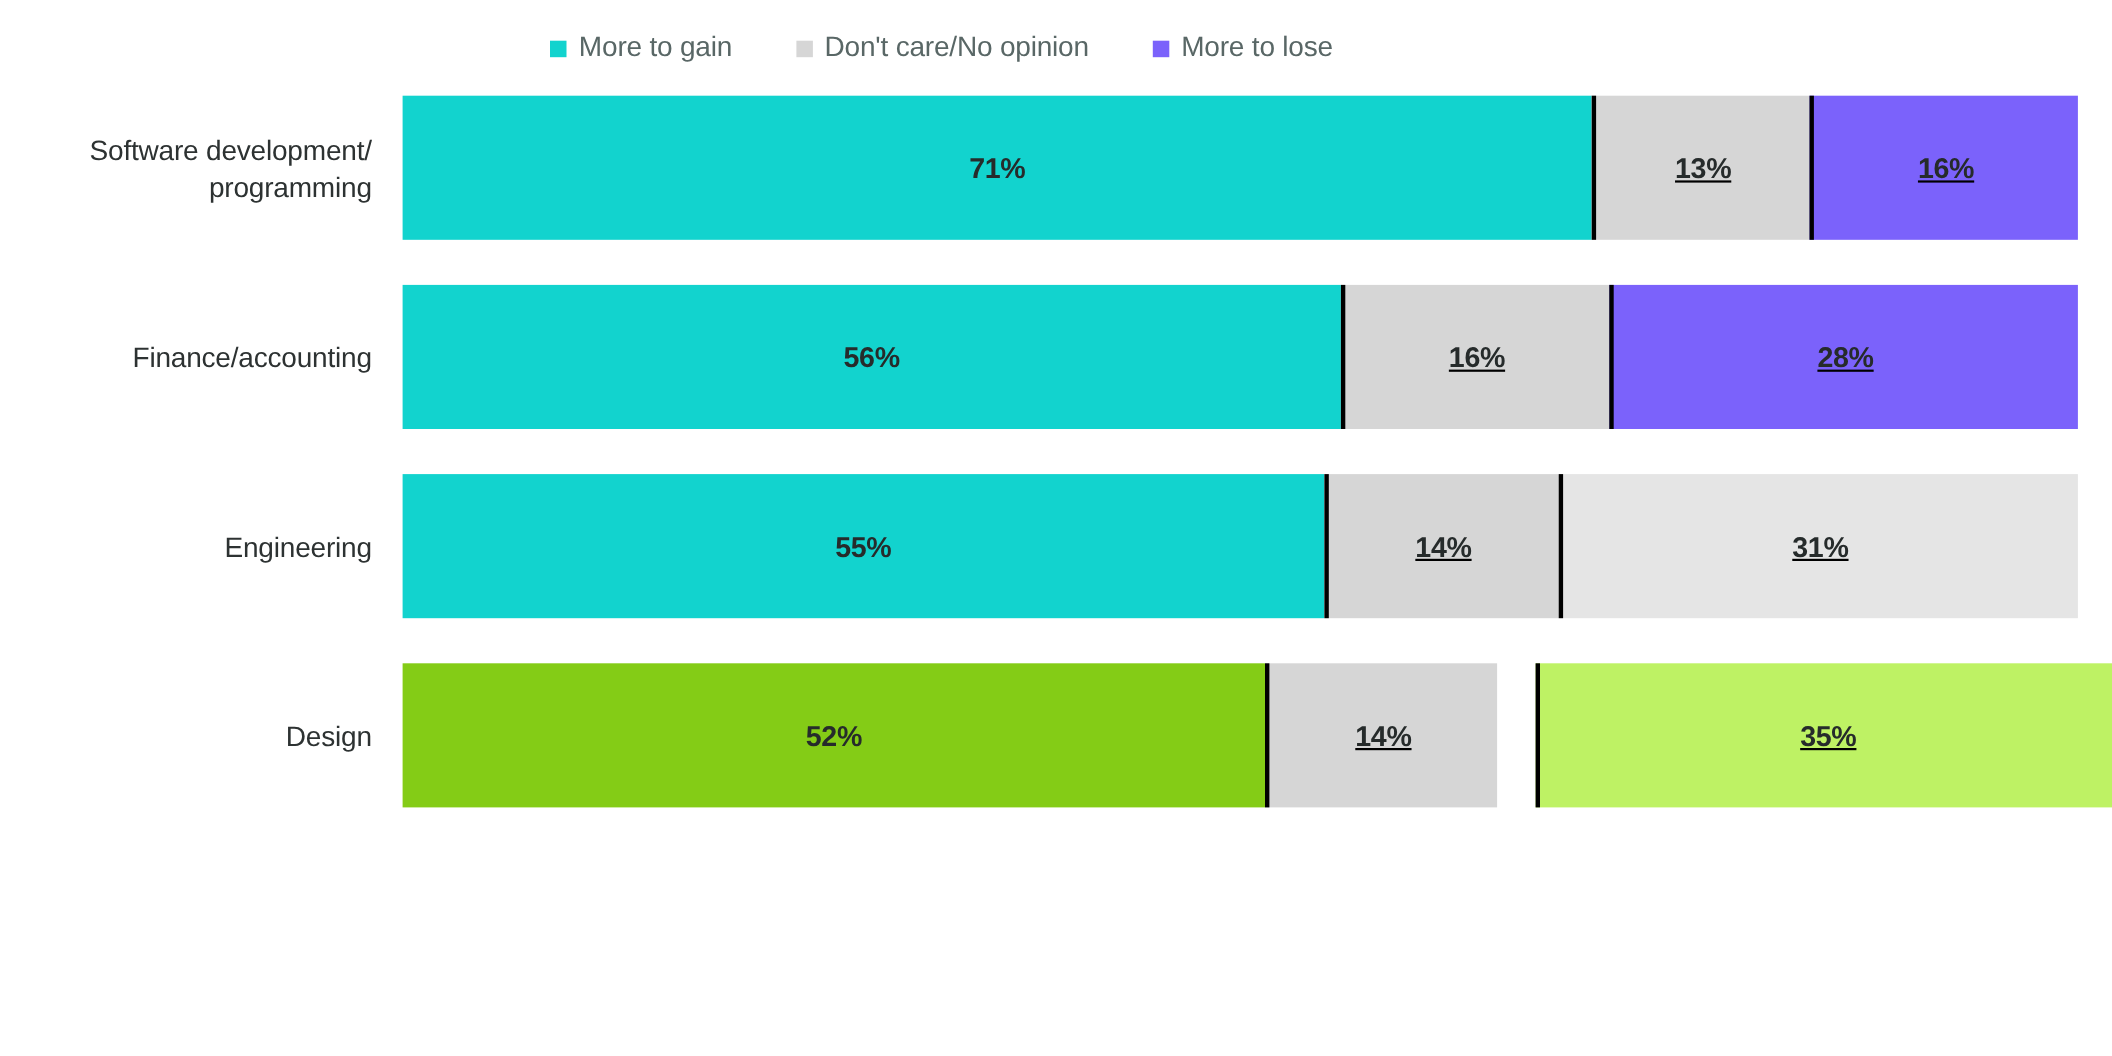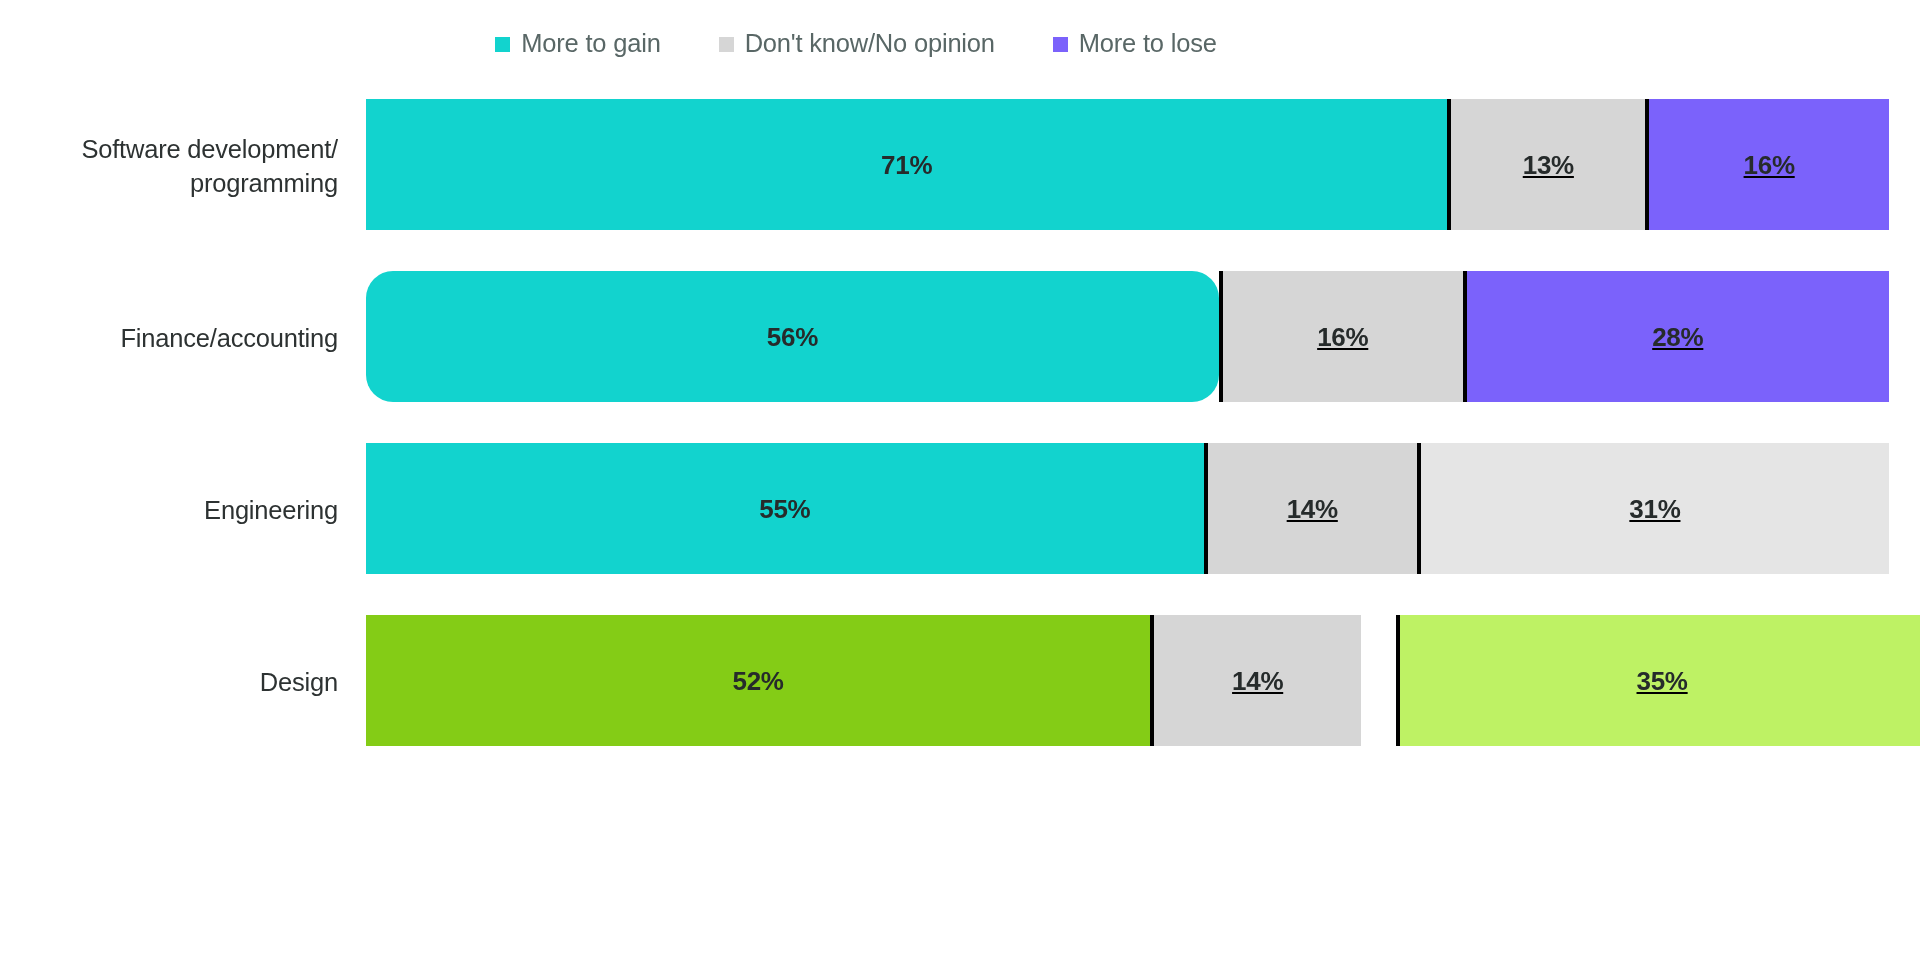--- a/index.html
+++ b/index.html
@@ -47,21 +47,21 @@
     line-height: 1;
     color: #596766;
     letter-spacing: -0.2px;
     white-space: nowrap;
   }
 
   
   .plot {
     position: absolute;
     left: 0;
-    top: 99px;
+    top: 87px;
     width: 1920px;
   }
 
   .row {
     position: relative;
     display: flex;
     align-items: center;
     height: 135px;
     margin-bottom: 37px;
   }
@@ -110,21 +110,21 @@
 
 <div id="chart-root">
 
   <div class="legend" id="legend">
       <div class="legend-item">
         <span class="legend-swatch" style="background: rgb(18, 211, 206);"></span>
         <span class="legend-label">More to gain</span>
       </div>
       <div class="legend-item">
         <span class="legend-swatch" style="background: rgb(214, 214, 214);"></span>
-        <span class="legend-label">Don't know/No opinion</span>
+        <span class="legend-label">Don't care/No opinion</span>
       </div>
       <div class="legend-item">
         <span class="legend-swatch" style="background: rgb(123, 98, 251);"></span>
         <span class="legend-label">More to lose</span>
       </div>
     </div>
 
   <div class="plot" id="plot">
       <div class="row">
         <div class="row-label">Software development/
@@ -137,21 +137,21 @@
             <span class="seg-value">13%</span>
           </div>
           <div class="seg" style="background: rgb(123, 98, 251); flex: 0 0 16%;">
             <span class="seg-value">16%</span>
           </div>
         </div>
       </div>
       <div class="row">
         <div class="row-label">Finance/accounting</div>
         <div class="bar">
-          <div class="seg" style="background: rgb(18, 211, 206); flex: 0 0 56%; border-radius: 27px;">
+          <div class="seg" style="background: rgb(18, 211, 206); flex: 0 0 56%;">
             <span class="seg-value">56%</span>
           </div>
           <div class="seg" style="background: rgb(214, 214, 214); flex: 0 0 16%;">
             <span class="seg-value">16%</span>
           </div>
           <div class="seg" style="background: rgb(123, 98, 251); flex: 0 0 28%;">
             <span class="seg-value">28%</span>
           </div>
         </div>
       </div>

